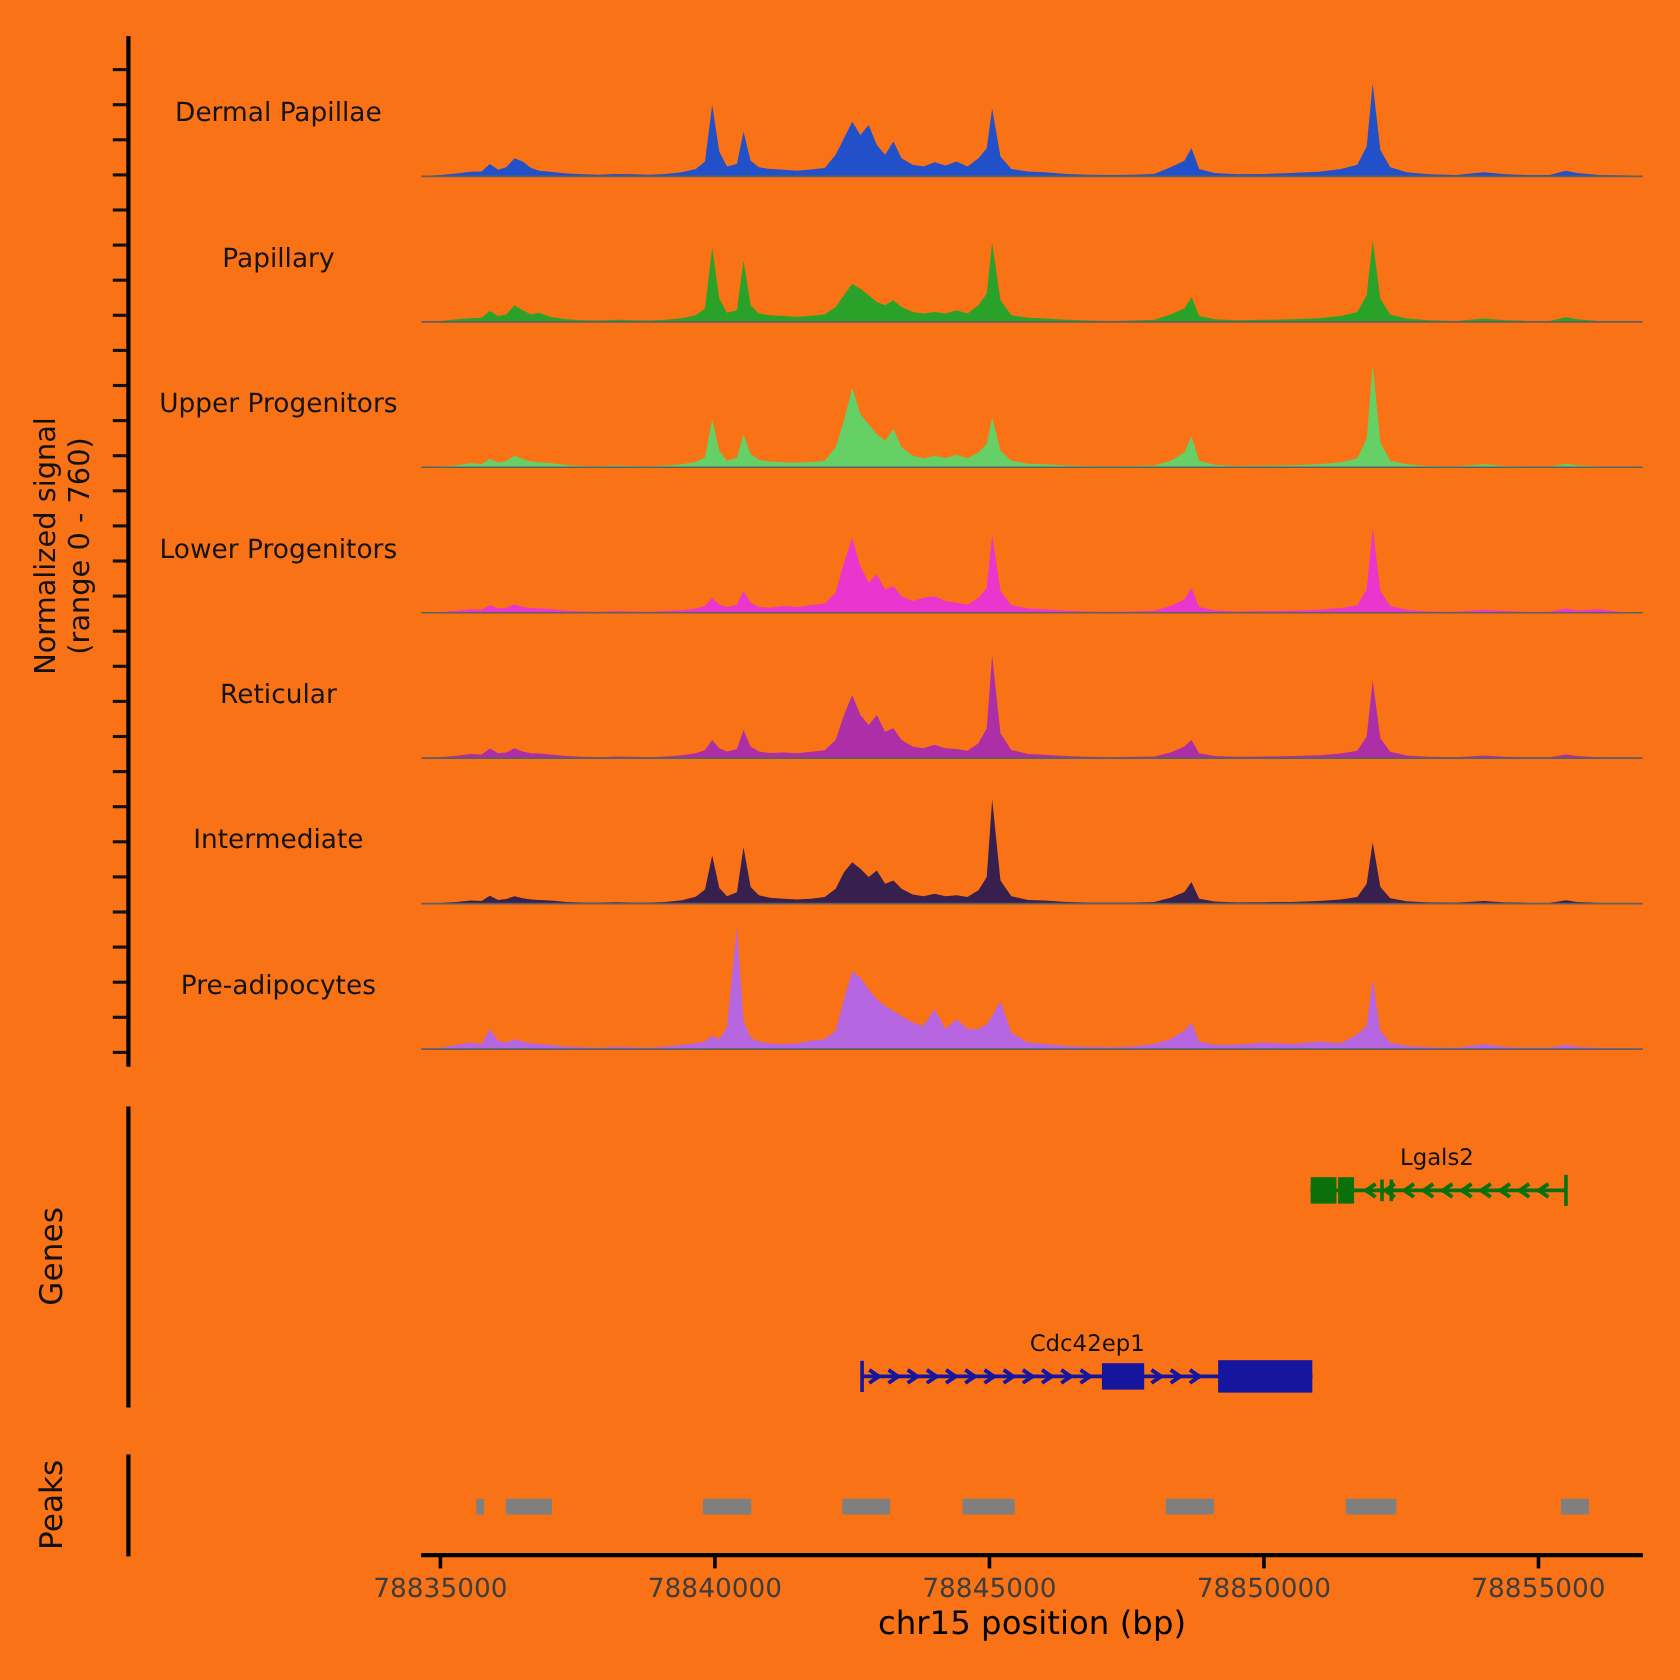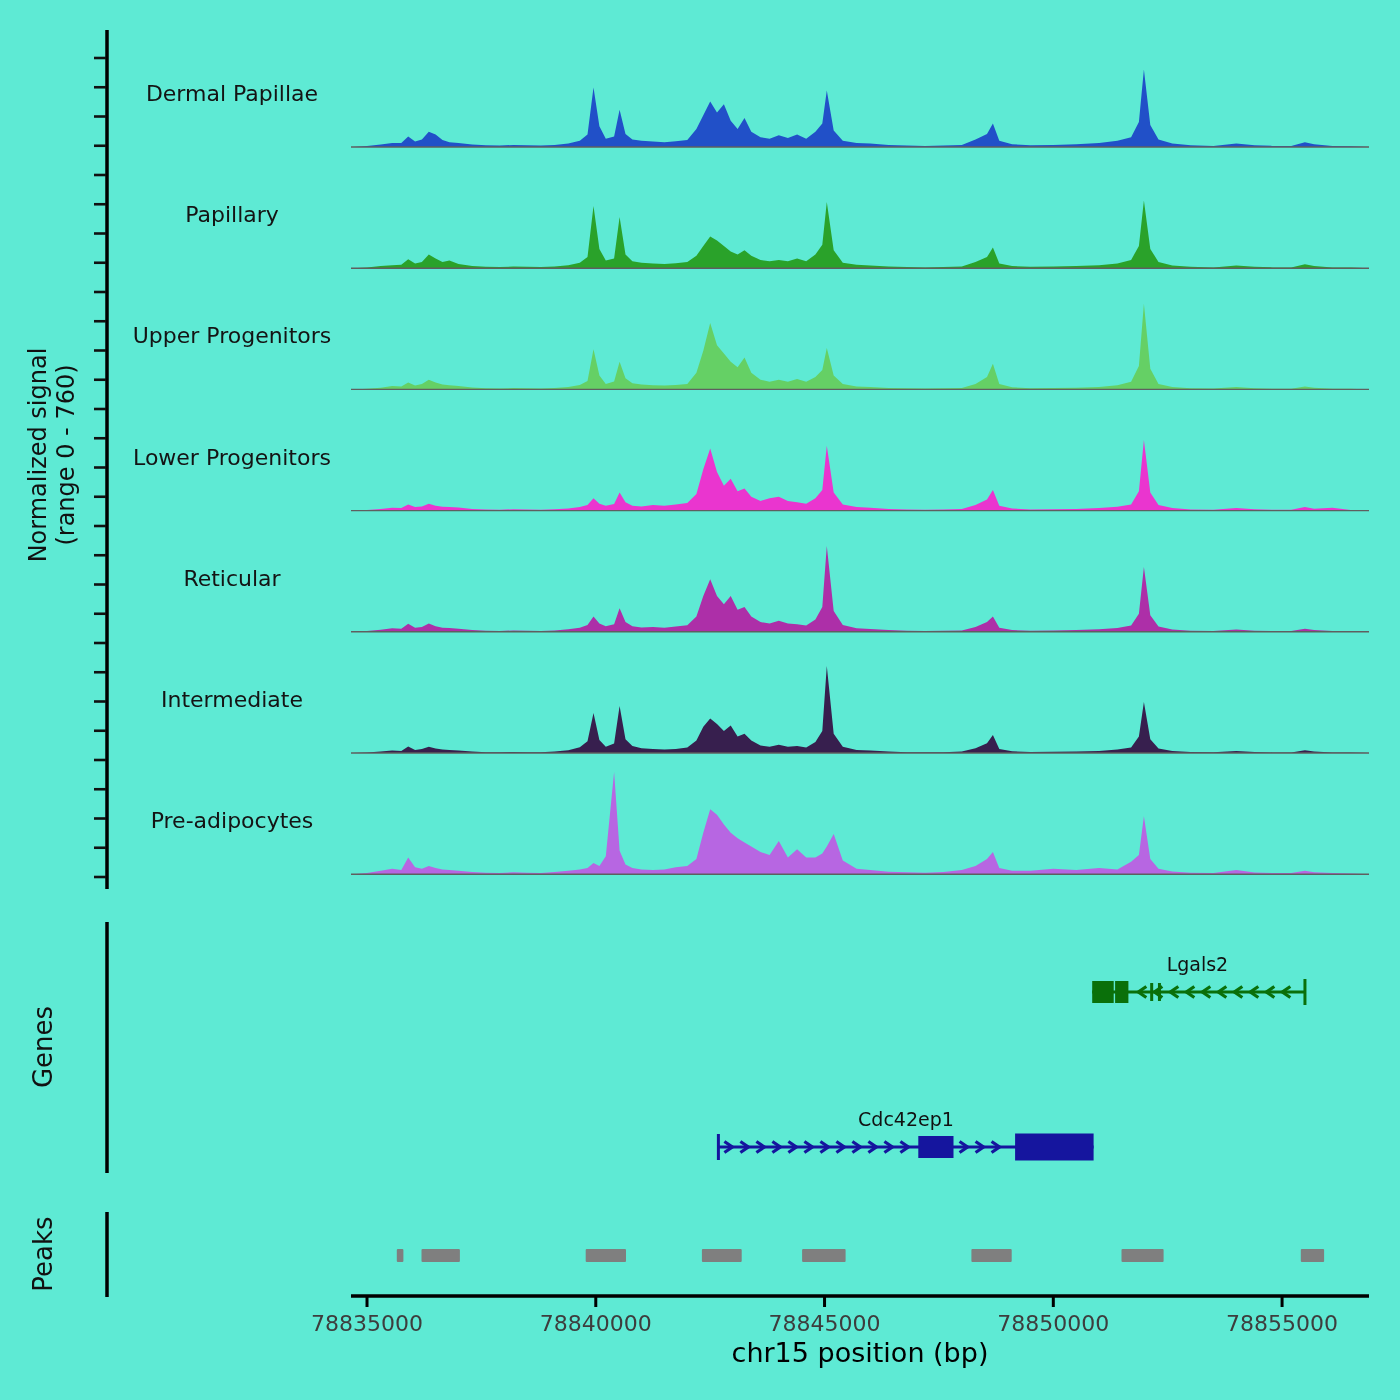--- a/index.html
+++ b/index.html
@@ -1,16 +1,16 @@
 <!DOCTYPE html>
 <html><head>
 <meta charset="utf-8">
 <style>
   html,body{margin:0;padding:0;background:#ffffff;}
-  .fig{position:relative;width:1400px;height:1400px;background:#5eead4;
+  .fig{position:relative;width:1400px;height:1400px;background:#f97316;
        font-family:"DejaVu Sans","Liberation Sans",sans-serif;overflow:hidden;}
   svg{position:absolute;left:0;top:0;}
   text{font-family:"DejaVu Sans","Liberation Sans",sans-serif;}
 </style>
 </head>
 <body>
 
 <div class="fig">
   <svg width="1400" height="1400" viewBox="0 0 1400 1400">
     <g>

